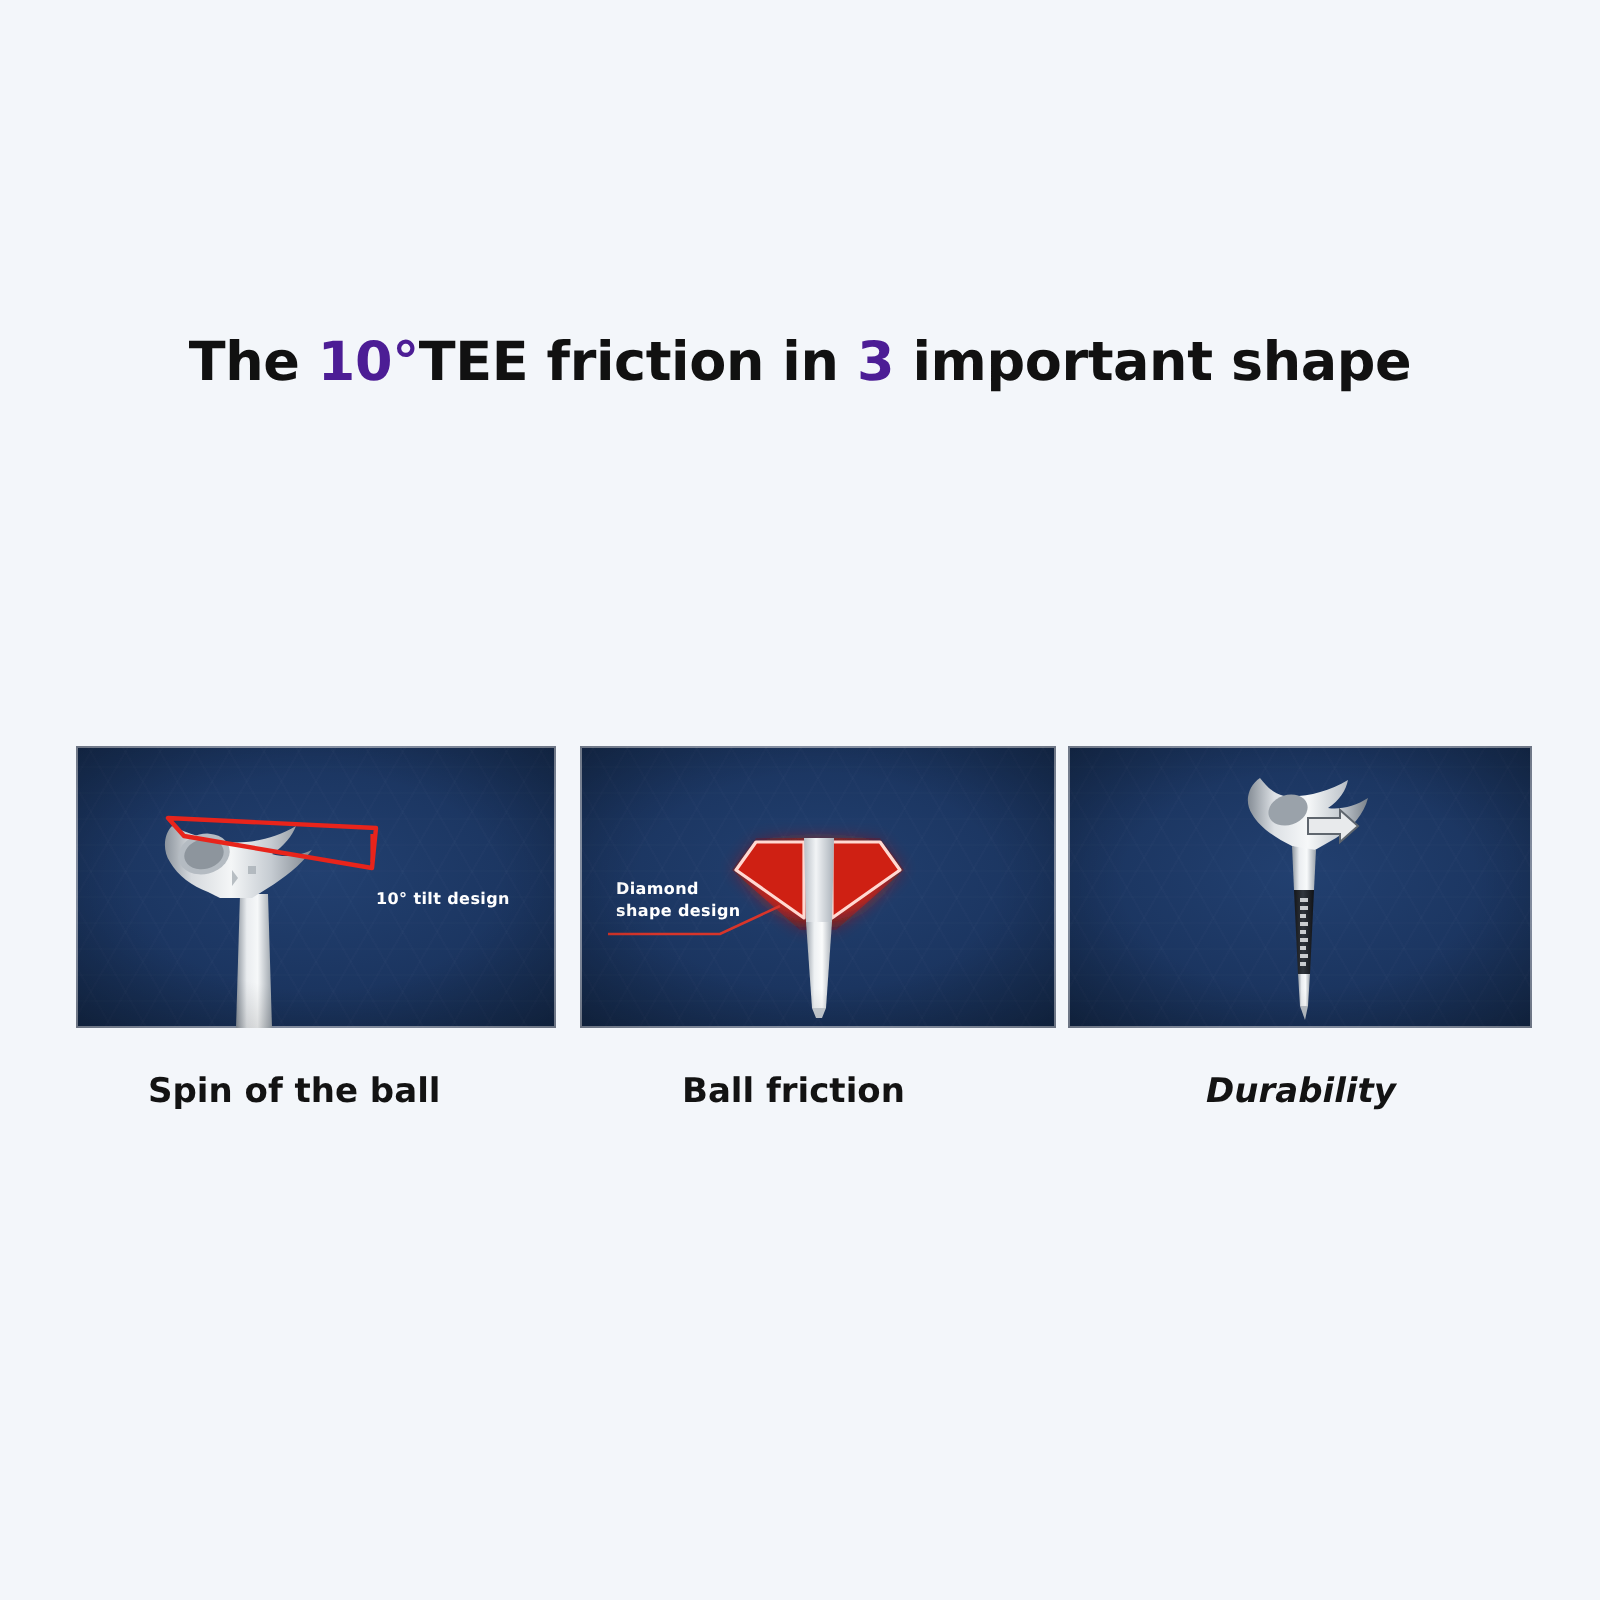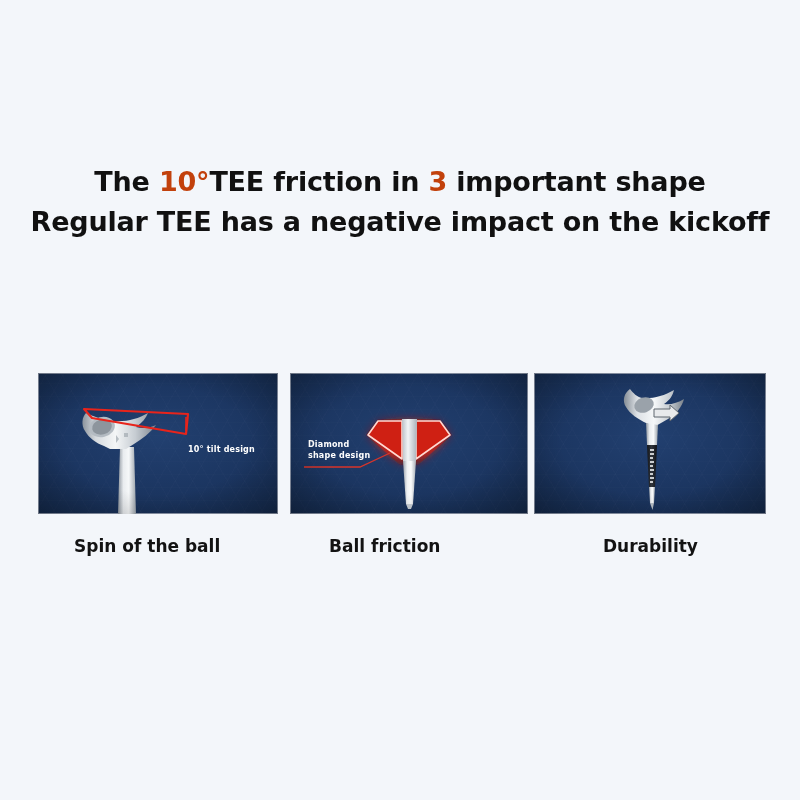--- a/index.html
+++ b/index.html
@@ -22,21 +22,21 @@
     left: 0;
     width: 800px;
     text-align: center;
     color: #111111;
     font-weight: bold;
     font-size: 27px;
     line-height: 40px;
     letter-spacing: -0.2px;
   }
   #headline .line { white-space: nowrap; }
-  #headline .accent { color: #c2410c; margin-top: 20px; }
+  #headline .accent { color: #4c1d95; margin-top: 20px; }
 
   
   #panels {
     position: absolute;
     top: 373px;
     left: 38px;
     width: 728px;
     height: 141px;
   }
   .panel {
@@ -93,29 +93,28 @@
   }
   .caption {
     position: absolute;
     top: 0;
     color: #131313;
     font-weight: bold;
     font-size: 17px;
     white-space: nowrap;
   }
   #caption-1 { left: 74px; }
-  #caption-2 { left: 329px; }
-  #caption-3 { left: 603px; }
+  #caption-2 { left: 341px; }
+  #caption-3 { left: 603px; font-style: italic; }
 </style>
 </head>
 <body>
 
 <div id="headline">
   <div class="line"><span>The </span><span class="accent">10°</span><span>TEE friction in </span><span class="accent">3</span><span> important shape</span></div>
-  <div class="line">Regular TEE has a negative impact on the kickoff</div>
 </div>
 
 <div id="panels">
 
   <div class="panel" id="panel-1">
     <div class="texture"></div>
 
     <svg viewBox="0 0 240 141" width="240" height="141">
       <defs>
         <linearGradient id="teeMetal1" x1="0" y1="0" x2="1" y2="0">

